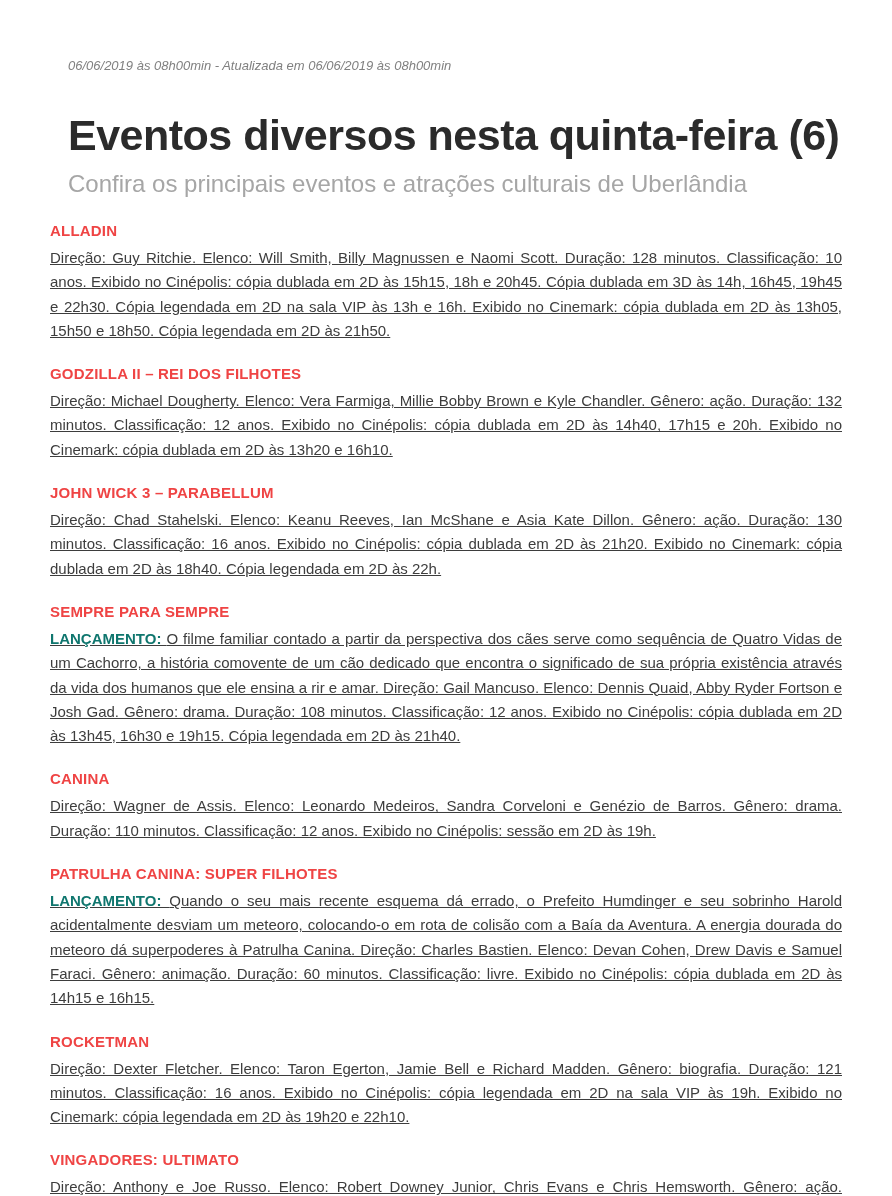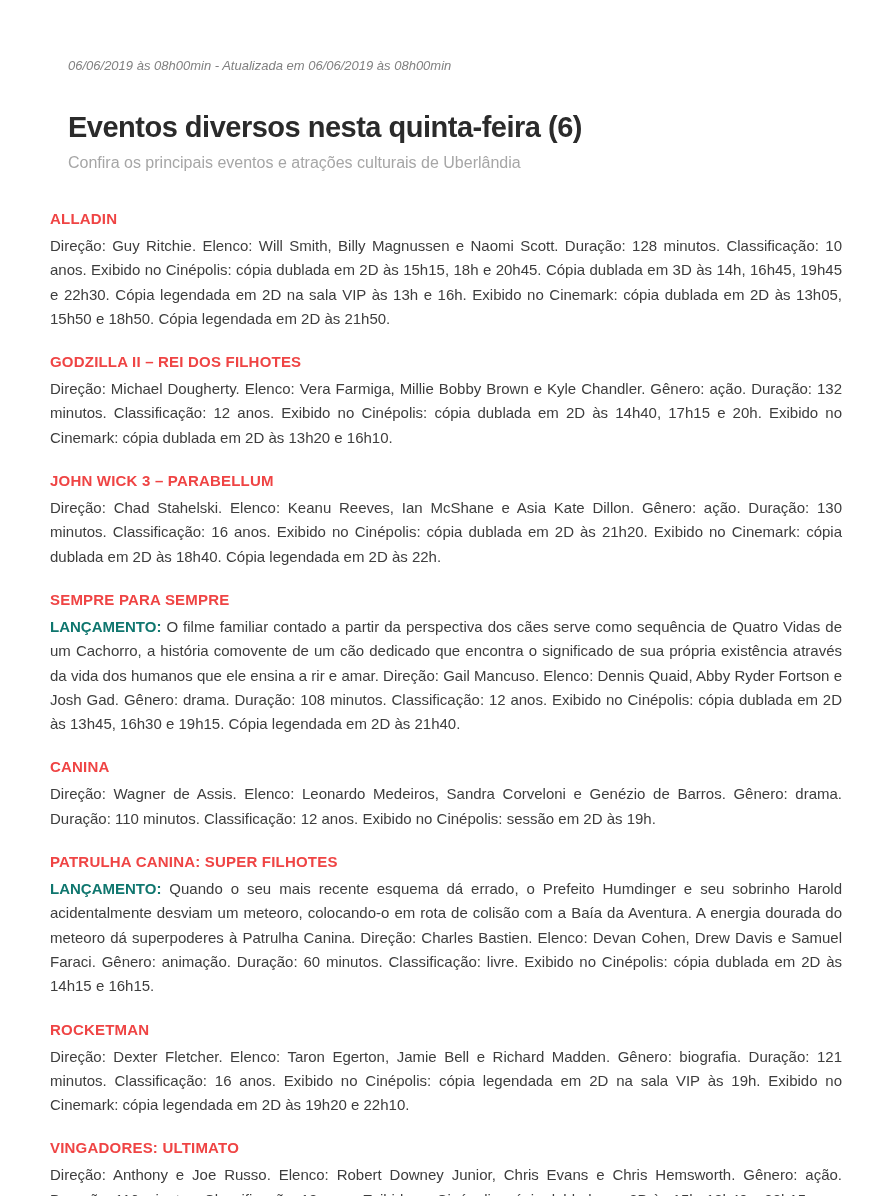--- a/index.html
+++ b/index.html
@@ -18,46 +18,47 @@
   .article-header {
     padding-left: 18px;
   }
   .dateline {
     font-size: 13px;
     font-style: italic;
     color: #808080;
     margin-bottom: 38px;
   }
   .page-title {
-    font-size: 29px;
+    font-size: 43px;
     font-weight: bold;
     color: #2b2b2b;
     letter-spacing: -0.5px;
     margin-bottom: 10px;
   }
   .page-subtitle {
-    font-size: 16px;
+    font-size: 24px;
     color: #a6a6a6;
-    margin-bottom: 38px;
+    margin-bottom: 24px;
   }
   .event {
     margin-bottom: 22px;
   }
   .event-title {
     font-size: 15px;
     font-weight: bold;
     color: #ef4444;
     margin-bottom: 7px;
     letter-spacing: 0.2px;
   }
   .event-body {
     font-size: 15px;
     line-height: 1.62;
     color: #3d3d3d;
     text-align: justify;
+    text-decoration: underline;
   }
   .event-body strong {
     color: #0f766e;
   }
 </style>
 </head>
 <body>
 
 <div class="page">
 

